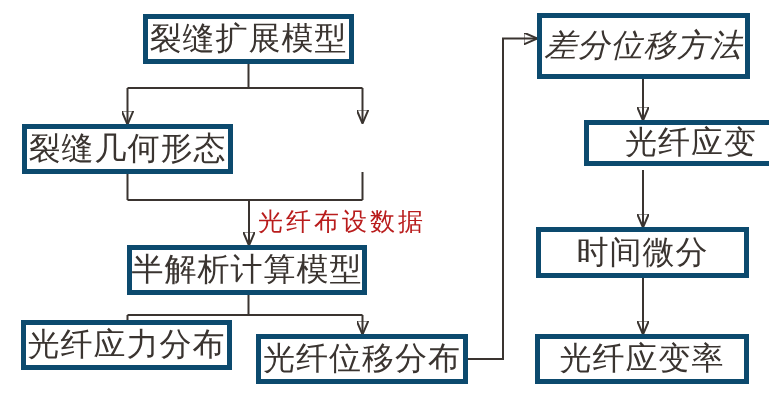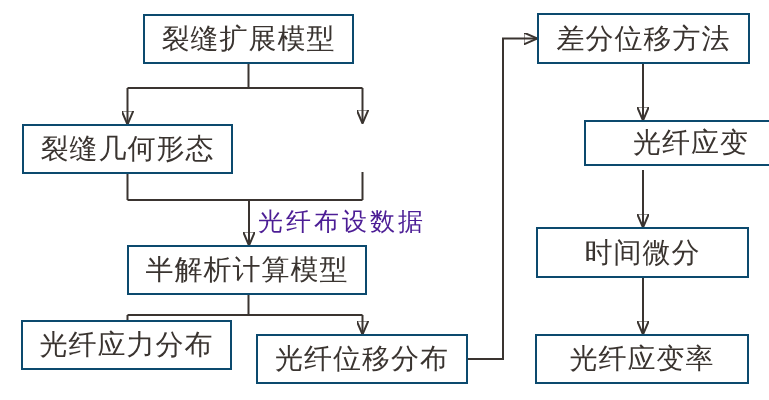--- a/index.html
+++ b/index.html
@@ -24,44 +24,44 @@
   }
   .edges-svg path {
     fill: none;
     stroke: #3a3430;
     stroke-width: 2;
   }
   .node {
     position: absolute;
     box-sizing: border-box;
     background: #ffffff;
-    border: 2px solid #0c4a6e;
+    border: 5px solid #0c4a6e;
     color: #3a3430;
     display: flex;
     align-items: center;
     justify-content: center;
-    font-size: 28px;
+    font-size: 32px;
     letter-spacing: 1px;
     white-space: nowrap;
   }
   .edge-label {
     position: absolute;
-    color: #4c1d95;
+    color: #b91c1c;
     font-size: 25px;
     letter-spacing: 3px;
     white-space: nowrap;
   }
   
   .n0 { left: 143px; top: 14px;  width: 211px; height: 50px; }
   .n1 { left: 22px;  top: 124px; width: 211px; height: 50px; }
   .n2 { left: 256px; top: 123px; width: 213px; height: 50px; }
   .n3 { left: 127px; top: 245px; width: 240px; height: 50px; }
   .n4 { left: 21px;  top: 320px; width: 211px; height: 50px; }
   .n5 { left: 256px; top: 334px; width: 212px; height: 50px; }
-  .n6 { left: 537px; top: 13px;  width: 213px; height: 51px; }
+  .n6 { left: 537px; top: 13px;  width: 213px; height: 66px; font-style: italic; }
   .n7 { left: 536px; top: 120px; width: 214px; height: 46px; margin-left: 48px; }
   .n8 { left: 536px; top: 227px; width: 213px; height: 51px; }
   .n9 { left: 535px; top: 334px; width: 214px; height: 50px; }
   .lbl { left: 258px; top: 205px; }
 </style>
 </head>
 <body>
 
 <div class="canvas">
 

